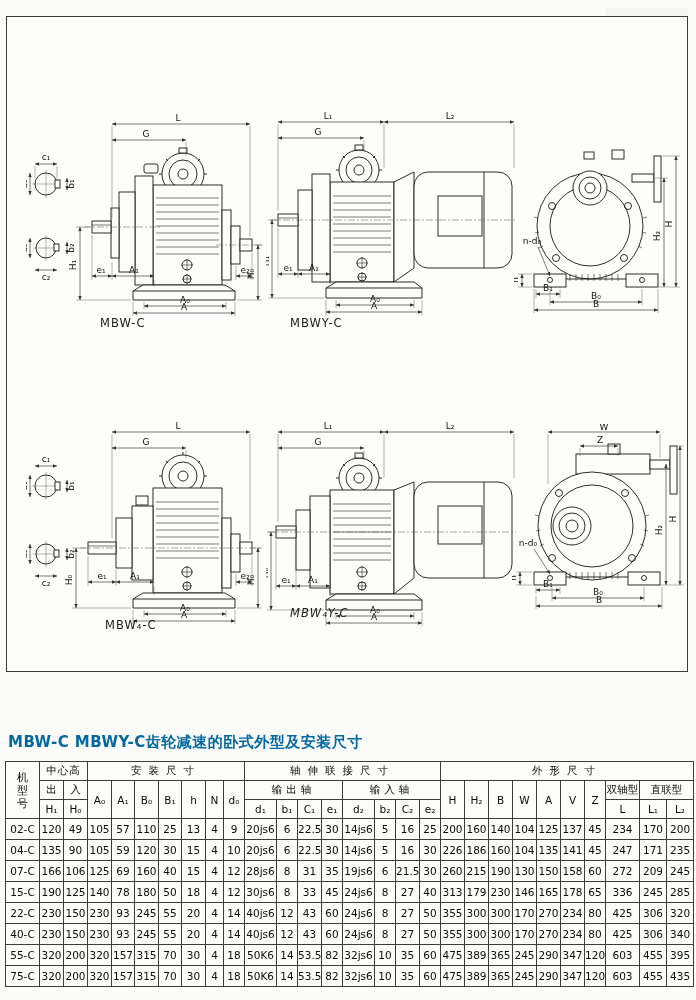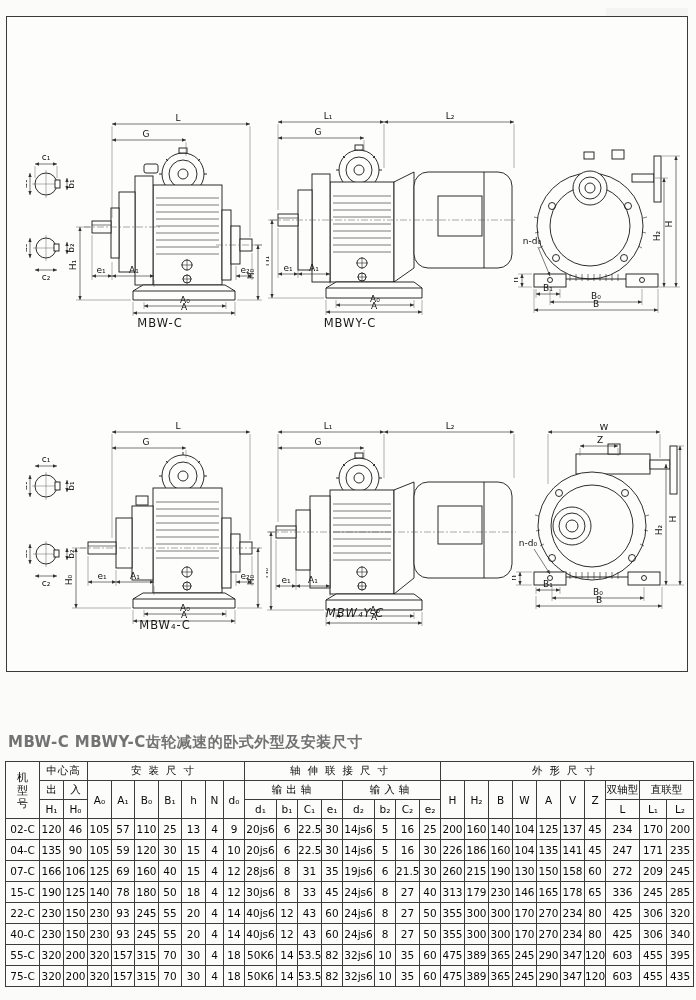--- a/index.html
+++ b/index.html
@@ -11,33 +11,33 @@
   }
   .panel{
     position:absolute;left:6px;top:16px;width:680px;height:654px;
     border:1px solid #3a3a3a;background:#fdfdfc;
   }
   .photo{
     position:absolute;right:8px;top:8px;width:82px;height:54px;
   }
   .caption{
     position:absolute;font-size:11.5px;letter-spacing:1px;color:#1a1a1a;
-    text-align:center;font-family:"DejaVu Sans",sans-serif;
+    font-family:"DejaVu Sans",sans-serif;
   }
   .drw{position:absolute;}
   svg text{font-family:"DejaVu Sans",sans-serif;font-size:9px;fill:#111;}
   .p   {fill:none;stroke:#151515;stroke-width:0.9;}
   .pf  {fill:#fdfdfc;stroke:#151515;stroke-width:0.9;}
   .rib {stroke:#151515;stroke-width:0.55;}
   .dim {stroke:#333;stroke-width:0.65;fill:none;}
   .ext {stroke:#555;stroke-width:0.45;}
   .cl  {stroke:#555;stroke-width:0.5;stroke-dasharray:7 2 2 2;}
   .page-title{
     position:absolute;left:8px;top:733px;font-size:15px;font-weight:bold;
-    letter-spacing:0.5px;color:#737373;
+    letter-spacing:0.5px;color:#0369a1;
   }
   table.spec{
     position:absolute;left:5px;top:761px;width:686px;
     border-collapse:collapse;table-layout:fixed;
     font-size:10.5px;color:#0a0a0a;background:#fcfcfb;
   }
   table.spec th,table.spec td{
     border:1px solid #3c3c3c;padding:0;text-align:center;
     vertical-align:middle;font-weight:normal;overflow:hidden;white-space:nowrap;
   }
@@ -698,21 +698,21 @@
       <th>e₂</th>
       <th>L</th>
       <th>L₁</th>
       <th>L₂</th>
     </tr>
   </thead>
   <tbody>
       <tr>
         <td>02-C</td>
         <td>120</td>
-        <td>46</td>
+        <td>49</td>
         <td>105</td>
         <td>57</td>
         <td>110</td>
         <td>25</td>
         <td>13</td>
         <td>4</td>
         <td>9</td>
         <td>20js6</td>
         <td>6</td>
         <td>22.5</td>

